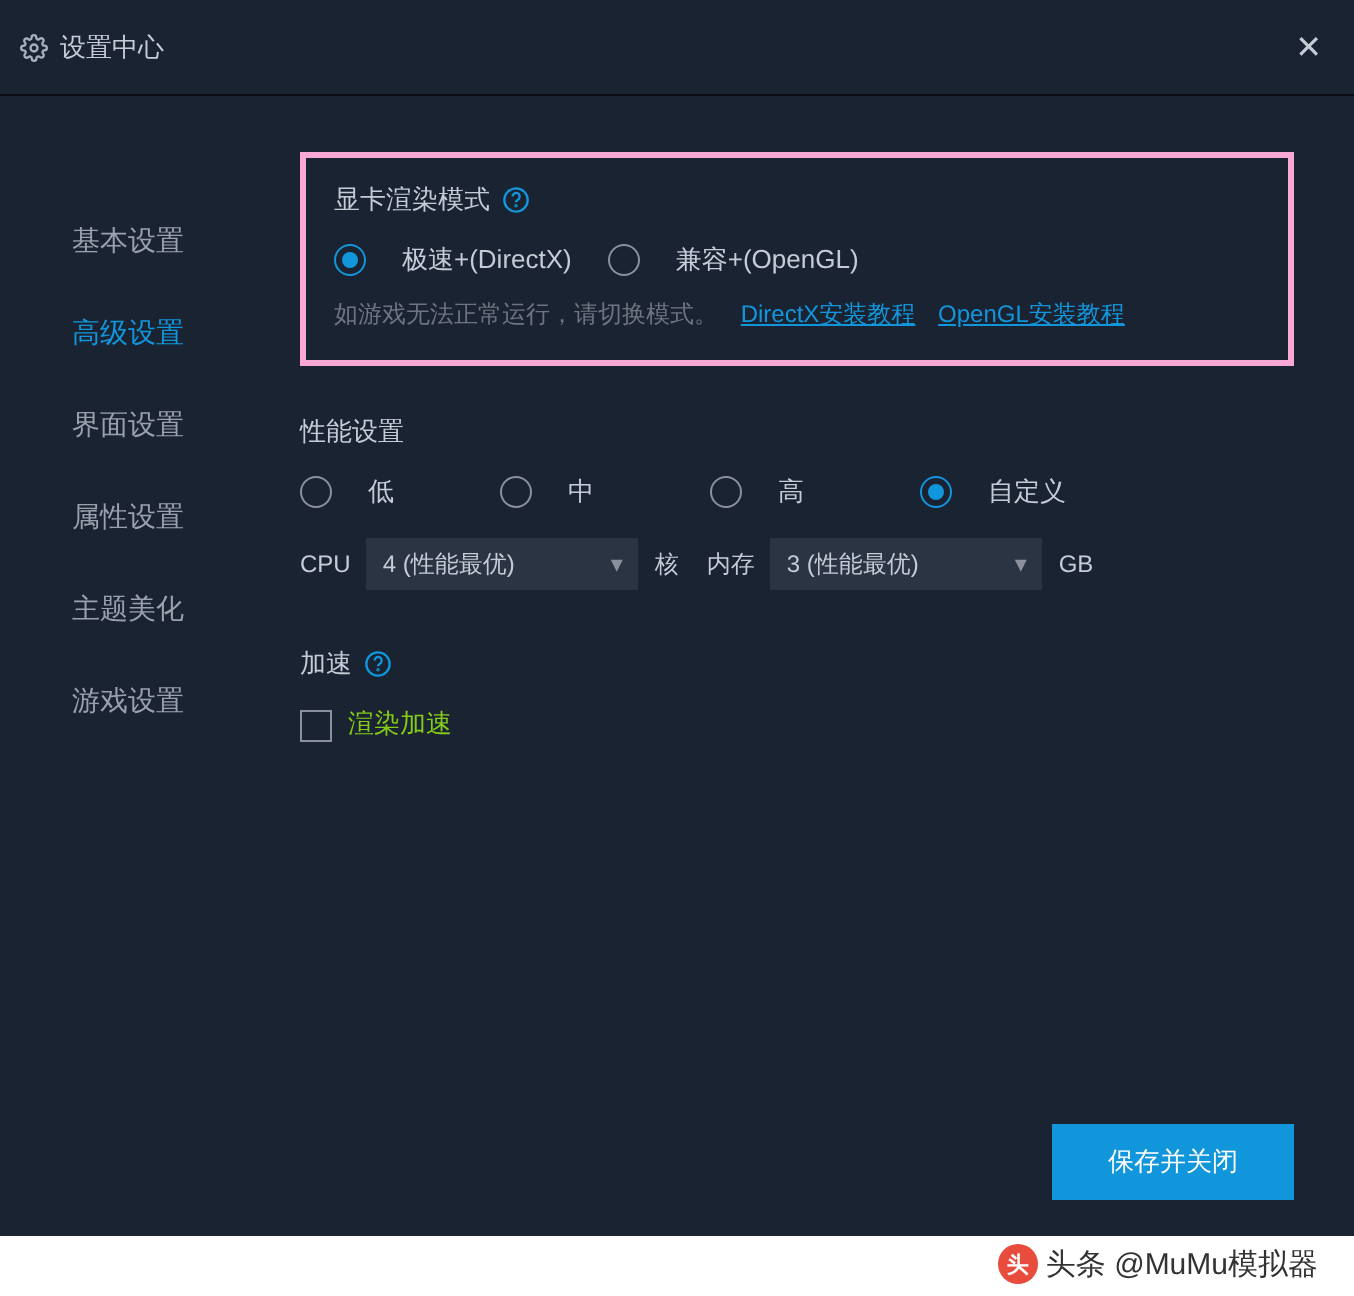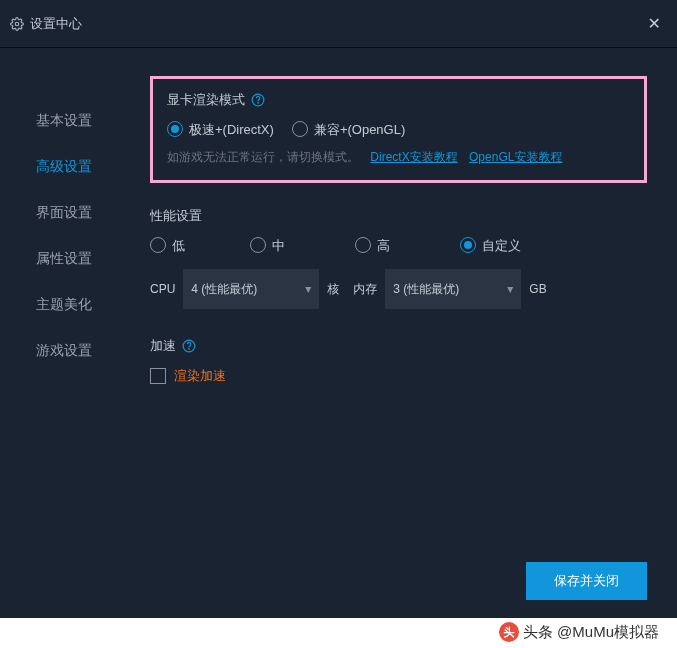--- a/index.html
+++ b/index.html
@@ -80,21 +80,22 @@
     }
     .help-icon svg { width: 14px; height: 14px; }
     .radio-row {
       display: flex;
       gap: 18px;
       margin-bottom: 10px;
       align-items: center;
     }
     .radio-item {
       display: flex;
-      gap: 6px;
+      align-items: center;
+      gap: 18px;
       cursor: pointer;
       color: #c5ccd6;
       font-size: 13px;
     }
     .radio-circle {
       width: 16px;
       height: 16px;
       border: 1px solid #8a919c;
       border-radius: 50%;
       display: flex;
@@ -135,38 +136,38 @@
       display: flex;
       align-items: center;
       gap: 8px;
       color: #c5ccd6;
       font-size: 12px;
     }
     .select-box {
       background: #2a3442;
       border: none;
       width: 136px;
-      height: 40px;
+      height: 26px;
       display: flex;
       align-items: center;
       justify-content: space-between;
       padding: 0 8px;
       color: #c5ccd6;
       font-size: 12px;
       cursor: pointer;
     }
     .chevron {
       color: #8a919c;
     }
     .accel-section { }
     .checkbox-row {
       display: flex;
-      align-items: center;
+      align-items: flex-end;
       gap: 8px;
-      color: #f97316;
+      color: #84cc16;
       font-size: 13px;
       margin-top: 10px;
     }
     .checkbox {
       width: 16px;
       height: 16px;
       border: 1px solid #8a919c;
       cursor: pointer;
     }
     .save-btn {

